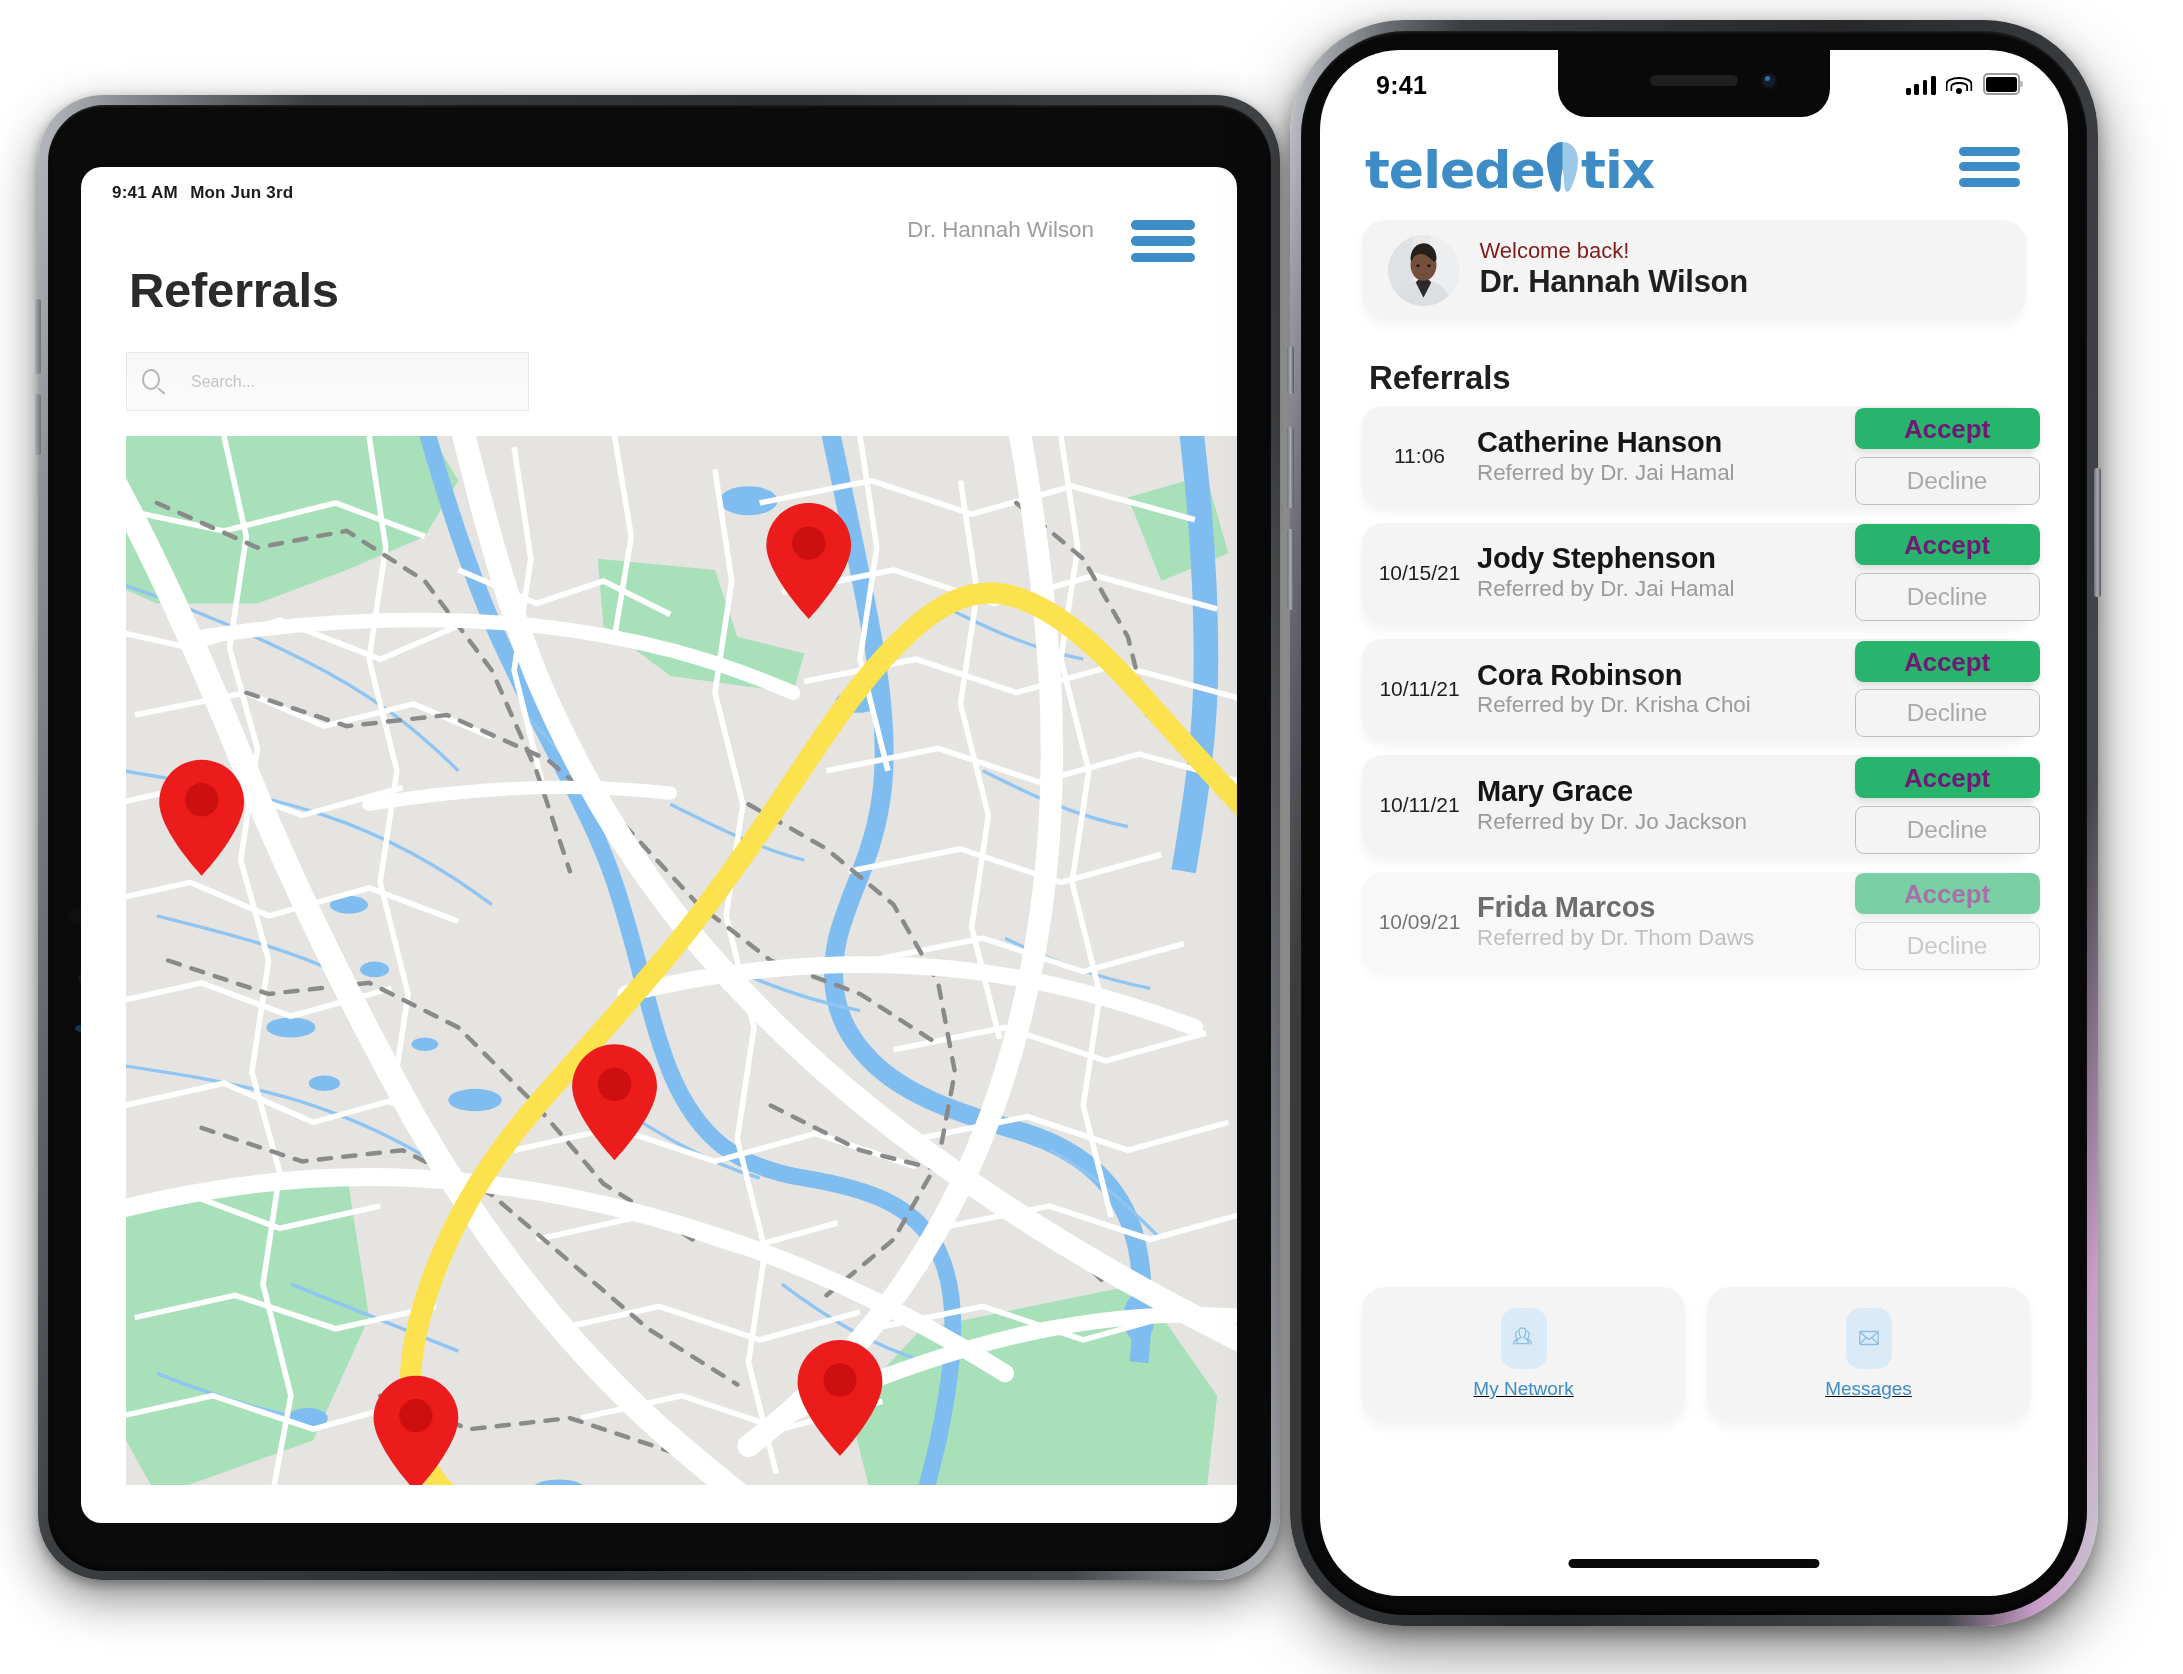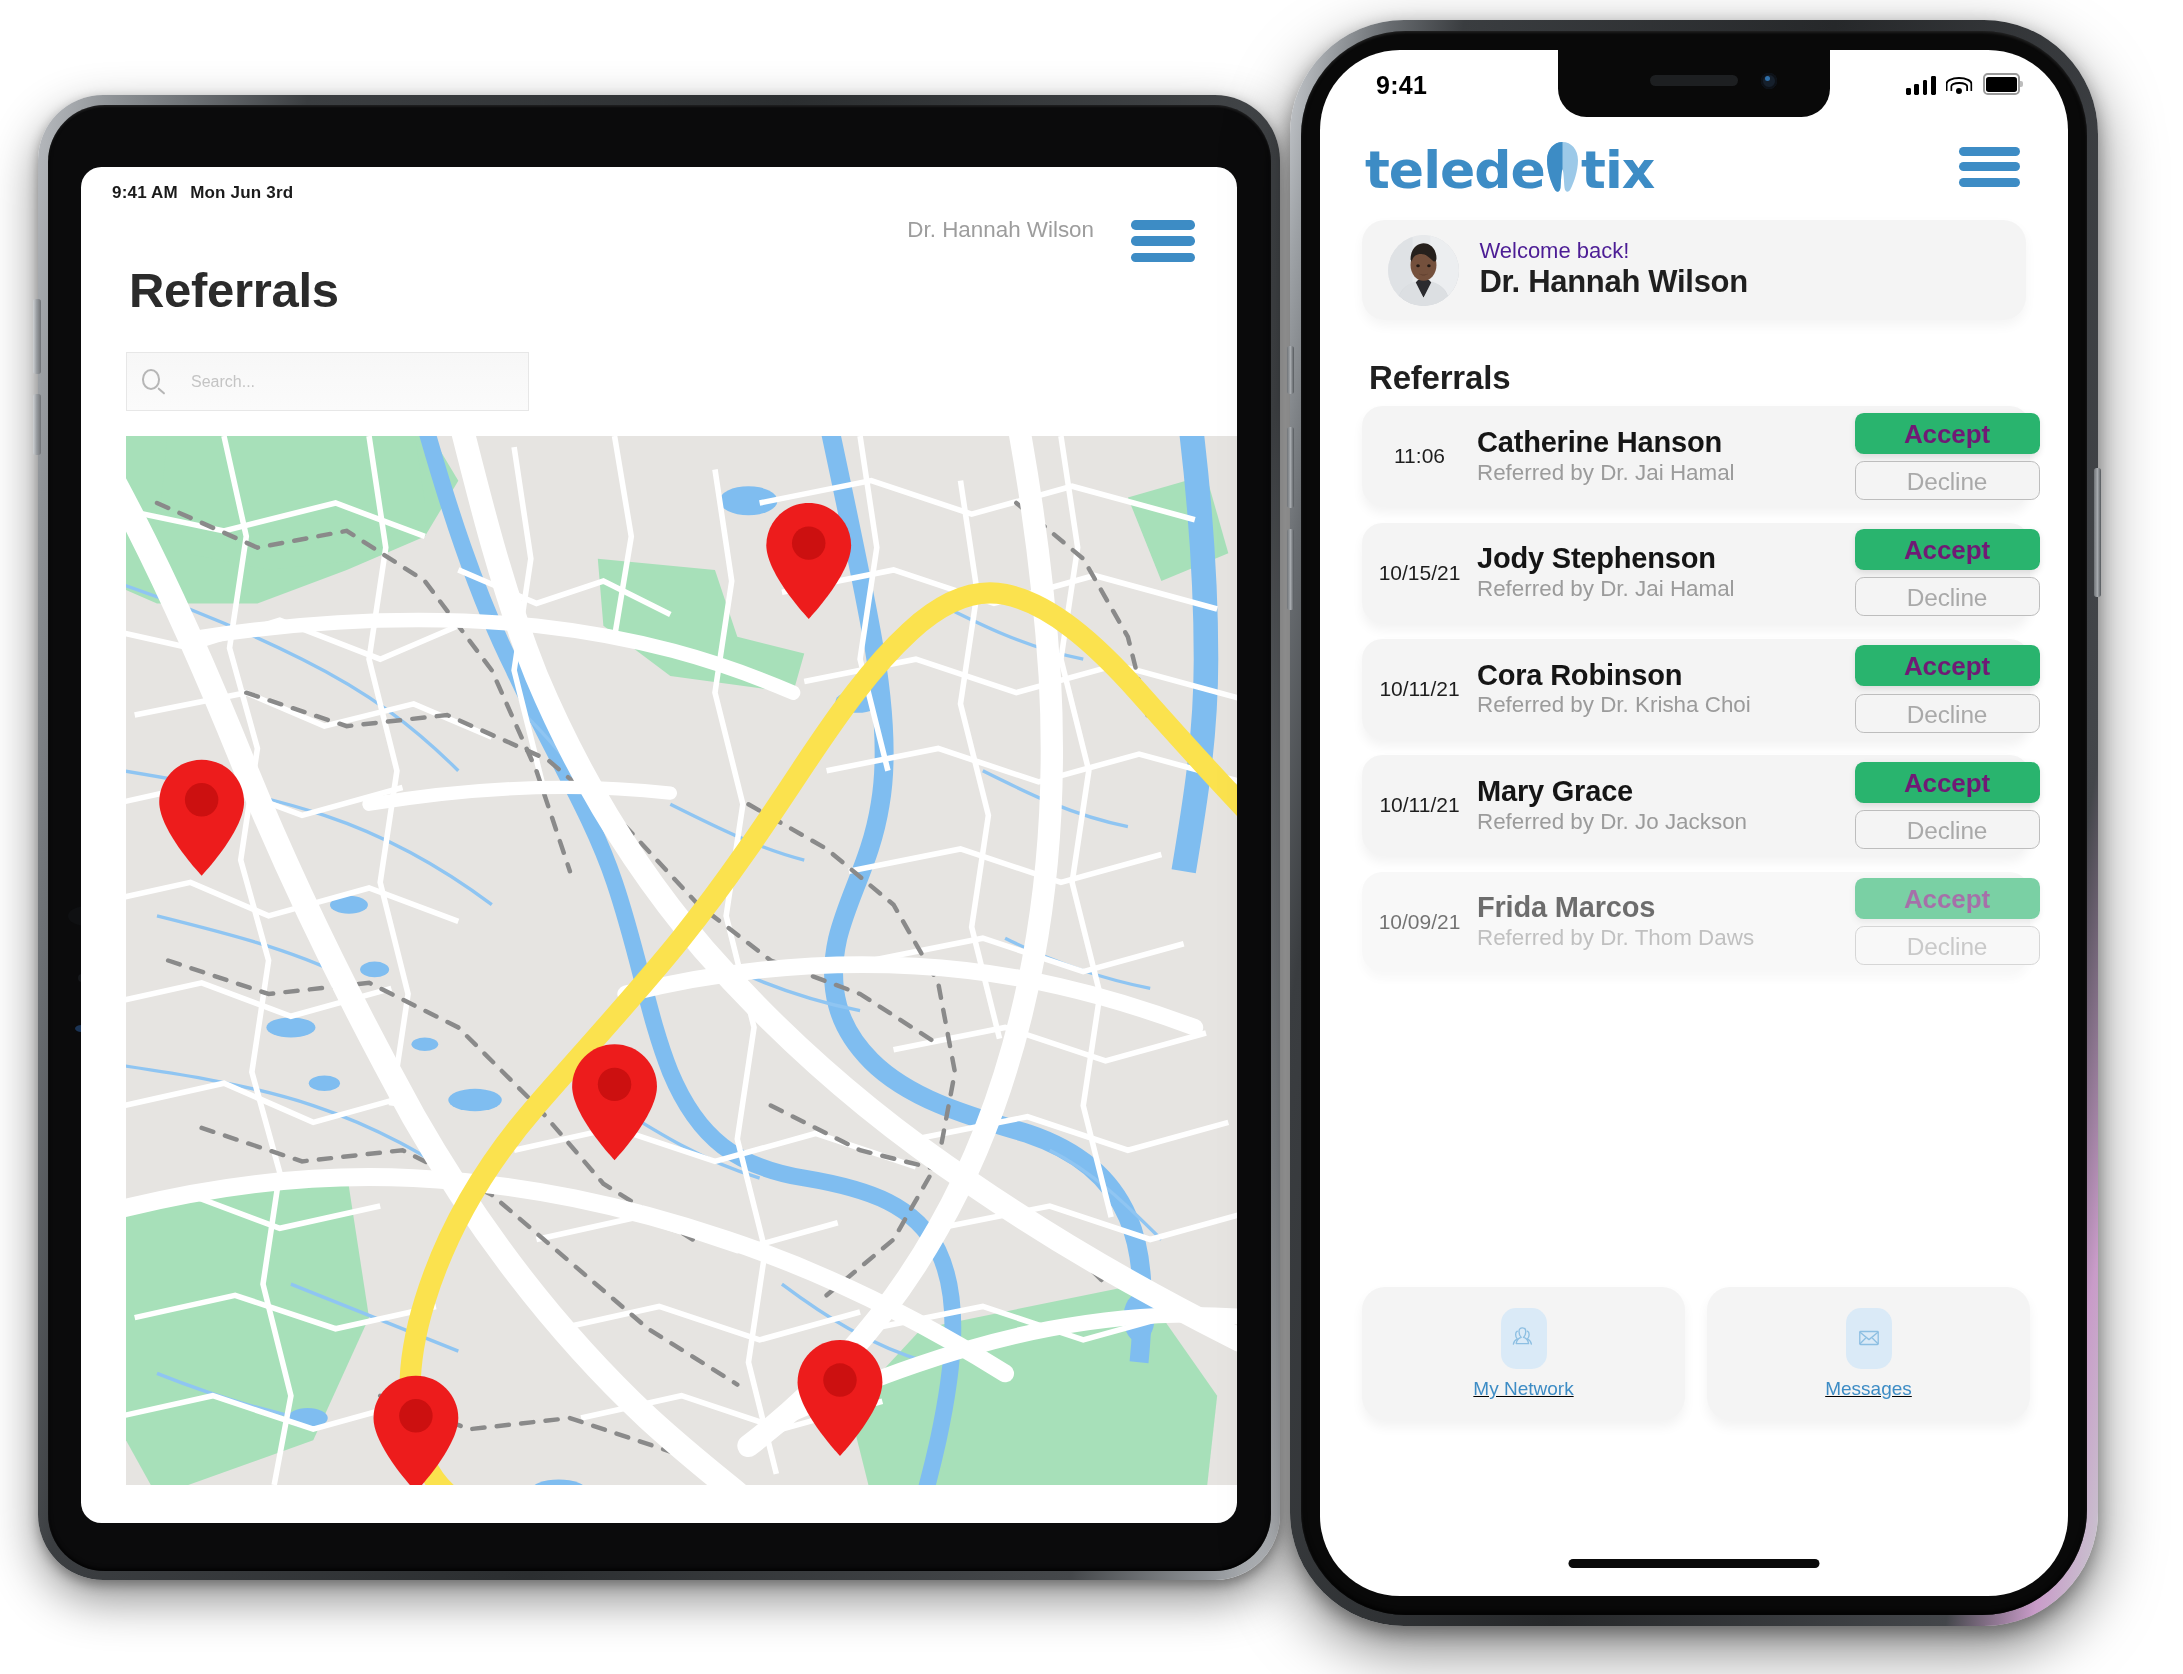--- a/index.html
+++ b/index.html
@@ -79,37 +79,37 @@
   #ph-burger i{display:block;height:8.8px;border-radius:4.8px;background:#3d8cc5;margin-bottom:6.8px;}
   #ph-burger i:last-child{margin-bottom:0;}
 
   
   #welcome{position:absolute;left:42px;right:42px;top:170px;height:100px;background:#f4f4f4;border-radius:23px;
      display:flex;align-items:center;box-shadow:0 5.4px 12.2px rgba(0,0,0,.045);}
   #avatar{width:71px;height:71px;border-radius:50%;margin-left:26px;flex:0 0 auto;overflow:hidden;position:relative;
      background:linear-gradient(150deg,#e9eaec 0%,#dfe1e4 40%,#cfd2d6 100%);}
   #avatar svg{position:absolute;inset:0;width:100%;height:100%;}
   #welcome .txt{margin-left:20.4px;}
-  #welcome .hi{font-size:22px;color:#4c1d95;line-height:1.1;}
+  #welcome .hi{font-size:22px;color:#7f1d1d;line-height:1.1;}
   #welcome .nm{font-size:31px;font-weight:700;color:#1f1f1f;line-height:1.25;letter-spacing:-0.3px;}
 
   
   #ref-title{position:absolute;left:49px;top:309px;font-size:33px;font-weight:700;color:#1f1f1f;letter-spacing:-0.2px;}
   #ref-list{position:absolute;left:42px;right:38px;top:356px;}
   .row{position:relative;height:100px;background:#f4f4f4;border-radius:20.4px;margin-bottom:16.3px;
        display:flex;align-items:center;box-shadow:0 6.1px 11px rgba(0,0,0,.05);}
   .row .date{width:115px;flex:0 0 auto;text-align:center;font-size:21px;color:#1d1d1d;}
   .row .info{flex:1 1 auto;}
   .row .pname{font-size:29px;font-weight:700;color:#151515;line-height:1.12;letter-spacing:-0.2px;}
   .row .pby{font-size:22.4px;color:#9b9b9b;line-height:1.25;}
   .row .btns{flex:0 0 auto;width:185px;margin-right:-9.5px;}
   .btn-accept{display:block;width:100%;height:41px;border-radius:8.8px;background:#29b46e;color:#701a75;
       font-size:26px;font-weight:700;line-height:41px;text-align:center;border:none;letter-spacing:-0.1px;
       box-shadow:0 2.7px 6.8px rgba(0,0,0,.10);}
-  .btn-decline{display:block;width:100%;height:39px;margin-top:7.5px;border-radius:8.8px;background:#f4f4f4;
+  .btn-decline{display:block;width:100%;height:48px;margin-top:7.5px;border-radius:8.8px;background:#f4f4f4;
       color:#a9a9a9;font-size:24.4px;line-height:38px;text-align:center;border:1.4px solid #bdbdbd;box-sizing:border-box;letter-spacing:-0.1px;}
   .row.faded{opacity:.62;}
 
   
   #tiles{position:absolute;left:42px;right:38px;top:1237px;display:flex;gap:22px;}
   .tile{flex:1 1 0;height:133px;background:#f4f4f4;border-radius:23px;display:flex;flex-direction:column;
         align-items:center;justify-content:center;box-shadow:0 6.8px 12.2px rgba(0,0,0,.05);text-decoration:underline;}
   .tile .ibox{width:46px;height:61px;border-radius:15px;background:#daeaf7;display:flex;align-items:center;justify-content:center;}
   .tile .lbl{margin-top:9.5px;font-size:19px;color:#3d8cc5;}
   #home-ind{position:absolute;left:50%;transform:translateX(-50%);bottom:28.5px;width:251px;height:8.8px;border-radius:4.8px;background:#0a0a0a;}

